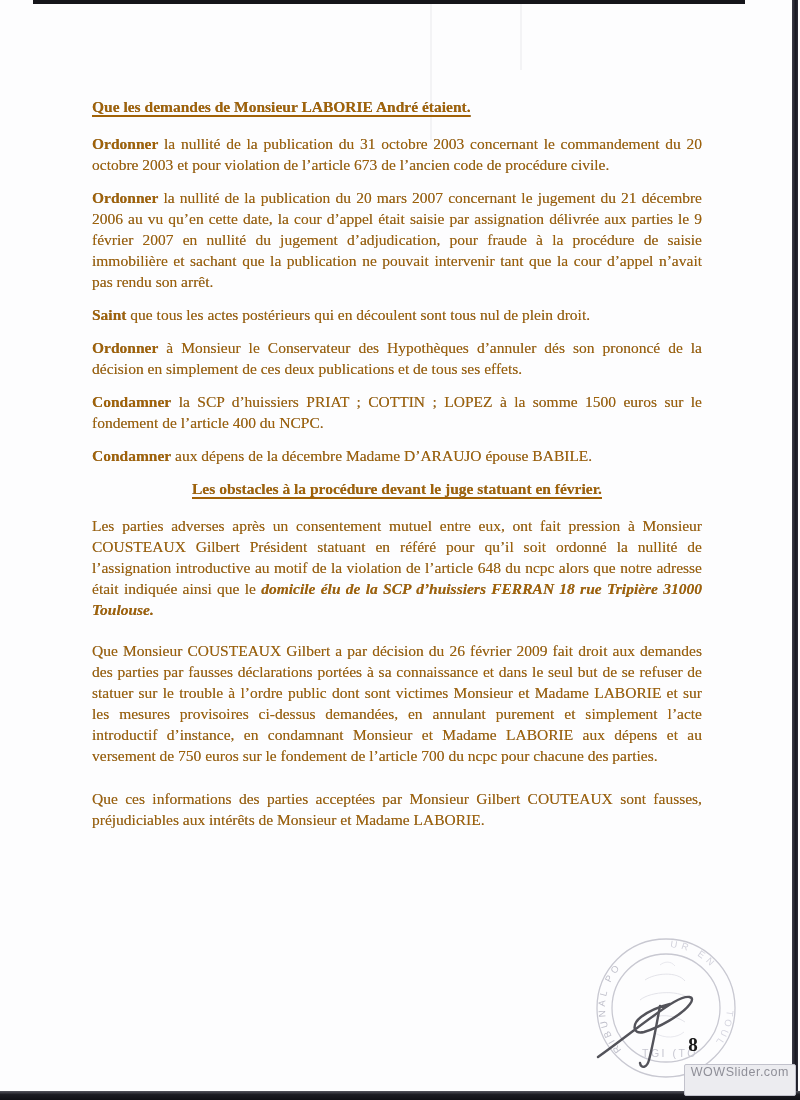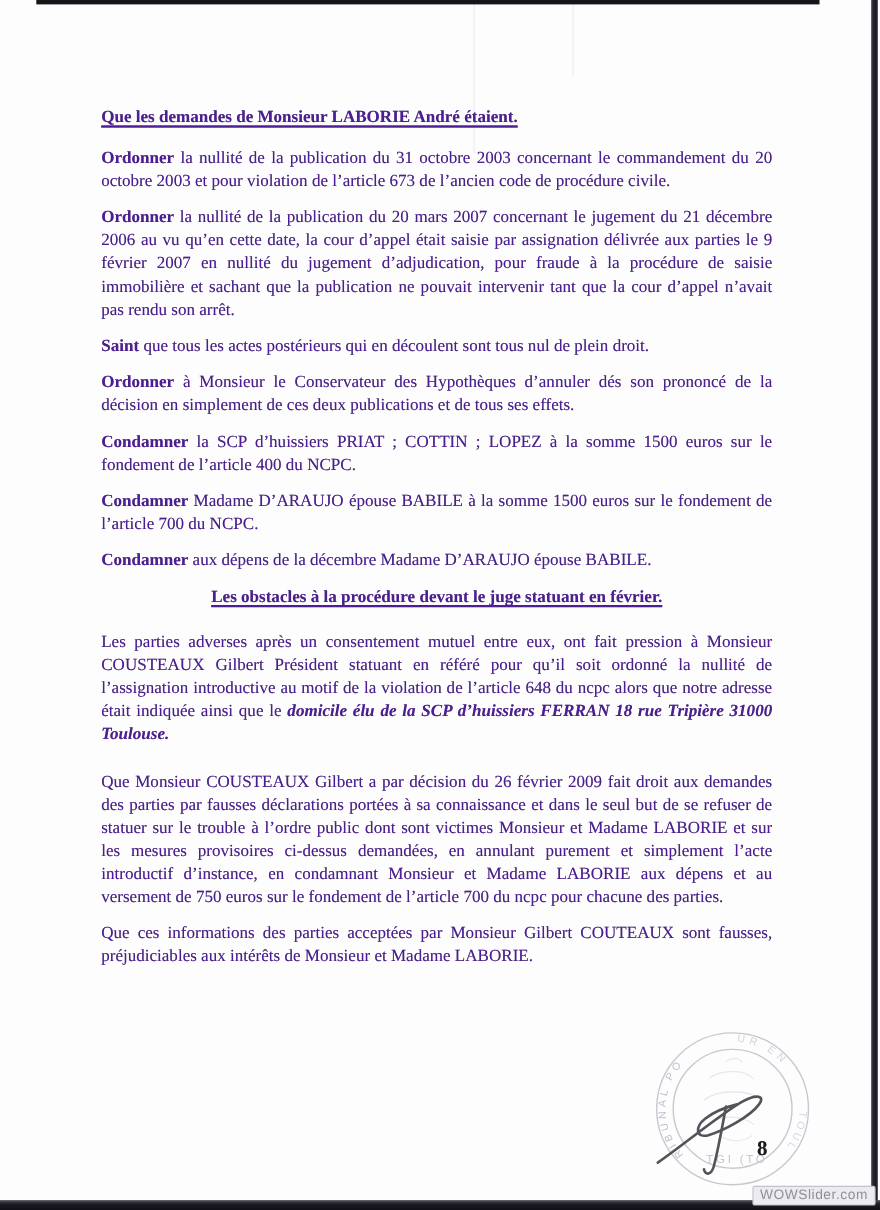--- a/index.html
+++ b/index.html
@@ -17,21 +17,21 @@
     background:linear-gradient(to right,#3c3c48,#191922 60%,#2b2b36);}
   .bottom-bar{position:absolute;left:0;bottom:0;width:800px;height:9px;
     background:linear-gradient(to bottom,#55555e,#1b1b22 40%,#101016);}
   .streak{position:absolute;background:rgba(60,60,70,0.05);}
   .streak.s1{left:430px;top:0;width:2px;height:140px;}
   .streak.s2{left:520px;top:0;width:2px;height:70px;}
 
   
   .doc{
     position:absolute;left:92px;top:96px;width:610px;
-    color:#4c1d95;font-size:15.5px;line-height:21px;
+    color:#a16207;font-size:15.5px;line-height:21px;
     text-align:justify;
     text-shadow:0 0 .4px rgba(20,20,20,.45);
   }
   .heading{
     font-weight:bold;text-decoration:underline;
     text-underline-offset:3px;text-decoration-thickness:1.5px;
     margin:0 0 16px 0;
   }
   .heading.center{text-align:center;}
   p.para{margin:0 0 12px 0;}
@@ -47,39 +47,38 @@
     position:absolute;left:683px;top:1034px;width:20px;
     font-size:19px;font-weight:bold;color:#1b1b1b;text-align:center;
     text-shadow:0 0 .4px rgba(20,20,20,.45);
   }
 
   
   .watermark{
     position:absolute;right:4px;bottom:4px;
     background:#ececf0;border:1px solid #c2c2cc;border-radius:2px;
     color:#8f8f98;font-family:"Liberation Sans","DejaVu Sans",sans-serif;
-    font-size:12.5px;letter-spacing:.5px;padding:0 6px 2px 6px;cursor:pointer;
+    font-size:12.5px;letter-spacing:.5px;padding:0 6px 16px 6px;cursor:pointer;
   }
 </style>
 </head>
 <body>
 
 <div class="page">
 
   <div class="streak s1"></div>
   <div class="streak s2"></div>
 
   <div class="doc">
       <div class="heading">Que les demandes de Monsieur LABORIE André étaient.</div>
       <p class="para"><span class="seg-b">Ordonner</span><span class="seg-n"> la nullité de la publication du 31 octobre 2003 concernant le commandement du 20 octobre 2003 et pour violation de l’article 673 de l’ancien code de procédure civile.</span></p>
       <p class="para"><span class="seg-b">Ordonner</span><span class="seg-n"> la nullité de la publication du 20 mars 2007 concernant le jugement du 21 décembre 2006 au vu qu’en cette date, la cour d’appel était saisie par assignation délivrée aux parties le 9 février 2007 en nullité du jugement d’adjudication, pour fraude à la procédure de saisie immobilière et sachant que la publication ne pouvait intervenir tant que la cour d’appel n’avait pas rendu son arrêt.</span></p>
       <p class="para"><span class="seg-b">Saint</span><span class="seg-n"> que tous les actes postérieurs qui en découlent sont tous nul de plein droit.</span></p>
       <p class="para"><span class="seg-b">Ordonner</span><span class="seg-n"> à Monsieur le Conservateur des Hypothèques d’annuler dés son prononcé de la décision en simplement de ces deux publications et de tous ses effets.</span></p>
       <p class="para"><span class="seg-b">Condamner</span><span class="seg-n"> la SCP d’huissiers PRIAT ;  COTTIN ; LOPEZ à la somme 1500 euros sur le fondement de l’article 400 du NCPC.</span></p>
-      <p class="para"><span class="seg-b">Condamner</span><span class="seg-n"> Madame D’ARAUJO épouse BABILE à la somme 1500 euros sur le fondement de l’article 700 du NCPC.</span></p>
       <p class="para"><span class="seg-b">Condamner</span><span class="seg-n"> aux dépens de la décembre Madame D’ARAUJO épouse BABILE.</span></p>
       <div class="heading center">Les obstacles à la procédure devant le juge statuant en février.</div>
       <p class="para"><span class="seg-n">Les parties adverses après un consentement mutuel entre eux, ont fait pression à Monsieur COUSTEAUX Gilbert Président statuant en référé pour qu’il soit ordonné la nullité de l’assignation introductive au motif de la violation de l’article 648 du ncpc alors que notre adresse était indiquée ainsi que le </span><span class="seg-bi">domicile élu de la SCP d’huissiers FERRAN 18 rue Tripière 31000 Toulouse.</span></p>
       <p class="para"><span class="seg-n">Que Monsieur COUSTEAUX Gilbert a par décision du 26 février 2009 fait droit aux demandes des parties par fausses déclarations portées à sa connaissance et dans le seul but de se refuser de statuer sur le trouble à l’ordre public dont sont victimes Monsieur et Madame LABORIE et sur les mesures provisoires ci-dessus demandées, en annulant purement et simplement l’acte introductif d’instance, en condamnant Monsieur et Madame LABORIE aux dépens et au versement de 750 euros sur le fondement de l’article 700 du ncpc pour chacune des parties.</span></p>
       <p class="para"><span class="seg-n">Que ces informations des parties acceptées par Monsieur Gilbert COUTEAUX sont fausses, préjudiciables aux intérêts de Monsieur et Madame LABORIE.</span></p>
     </div>
 
   <svg class="stamp" viewBox="0 0 180 165">
     <g fill="none" stroke="#c3c3cd" stroke-width="1.3" opacity="0.9">
       <circle cx="81" cy="83" r="69"></circle>

